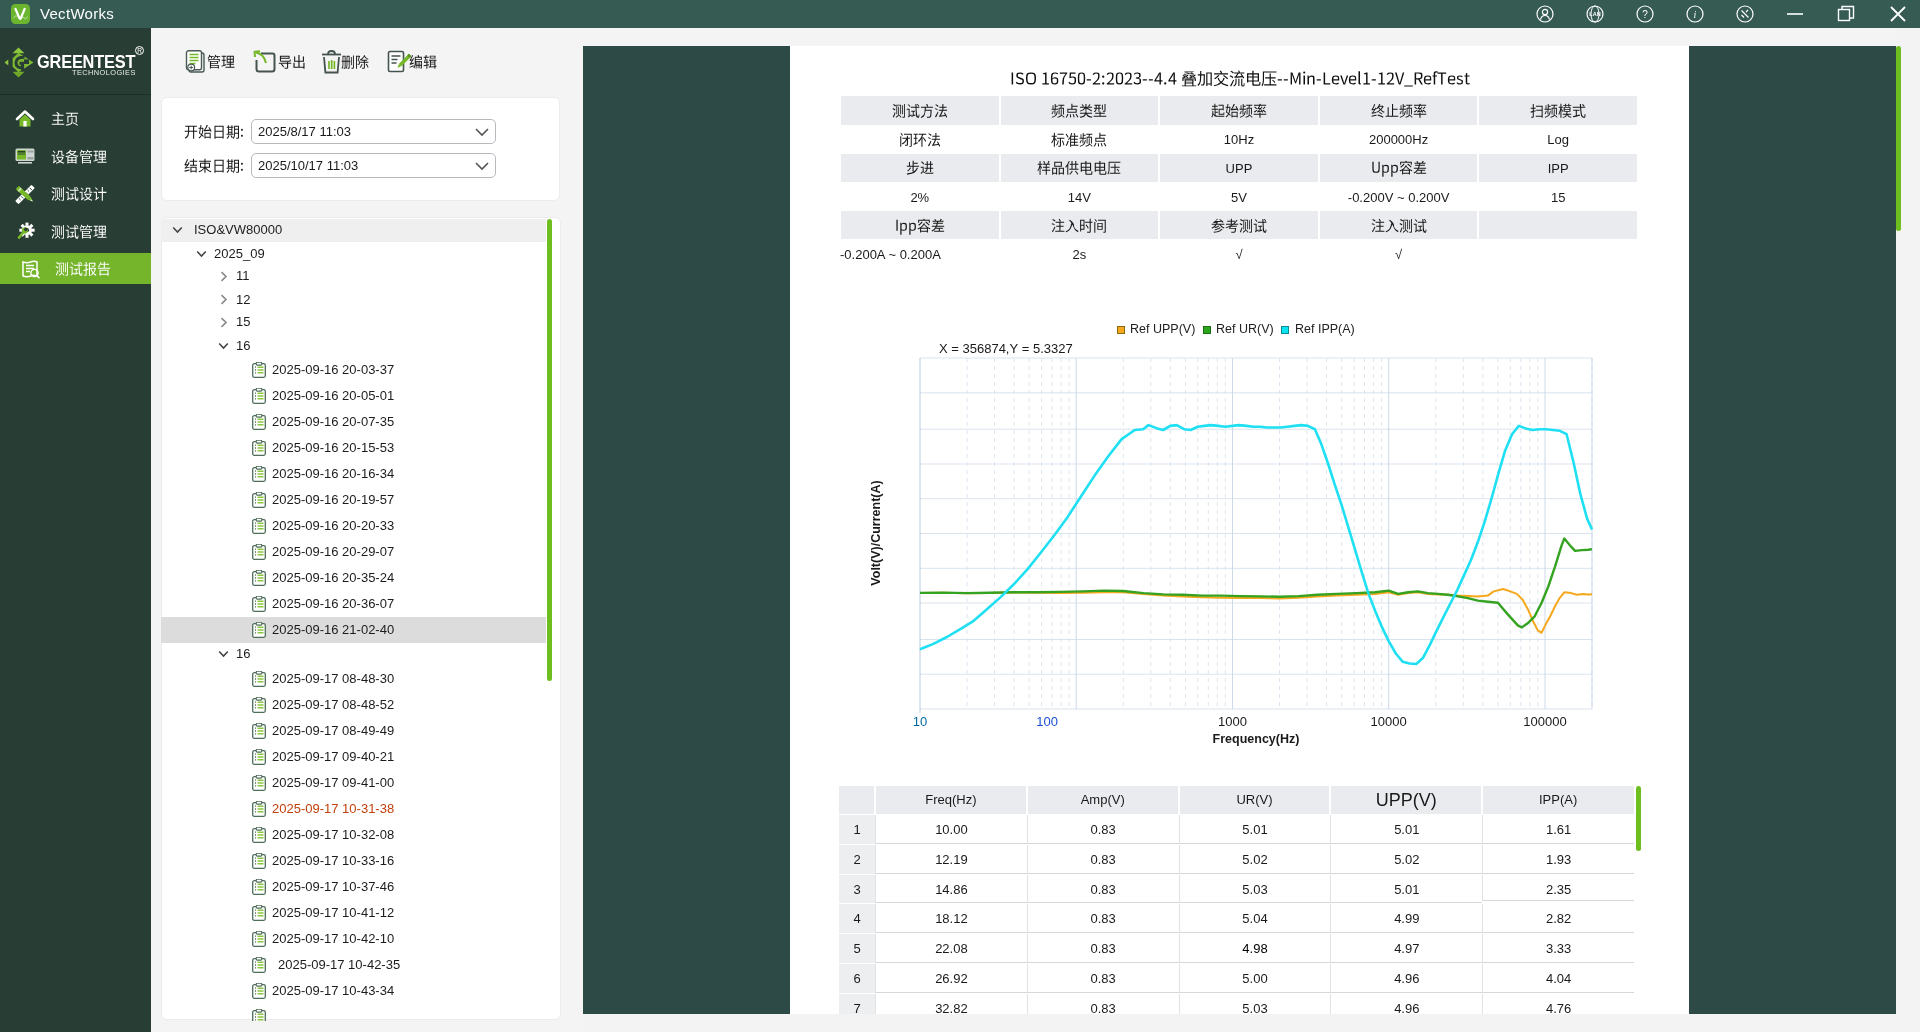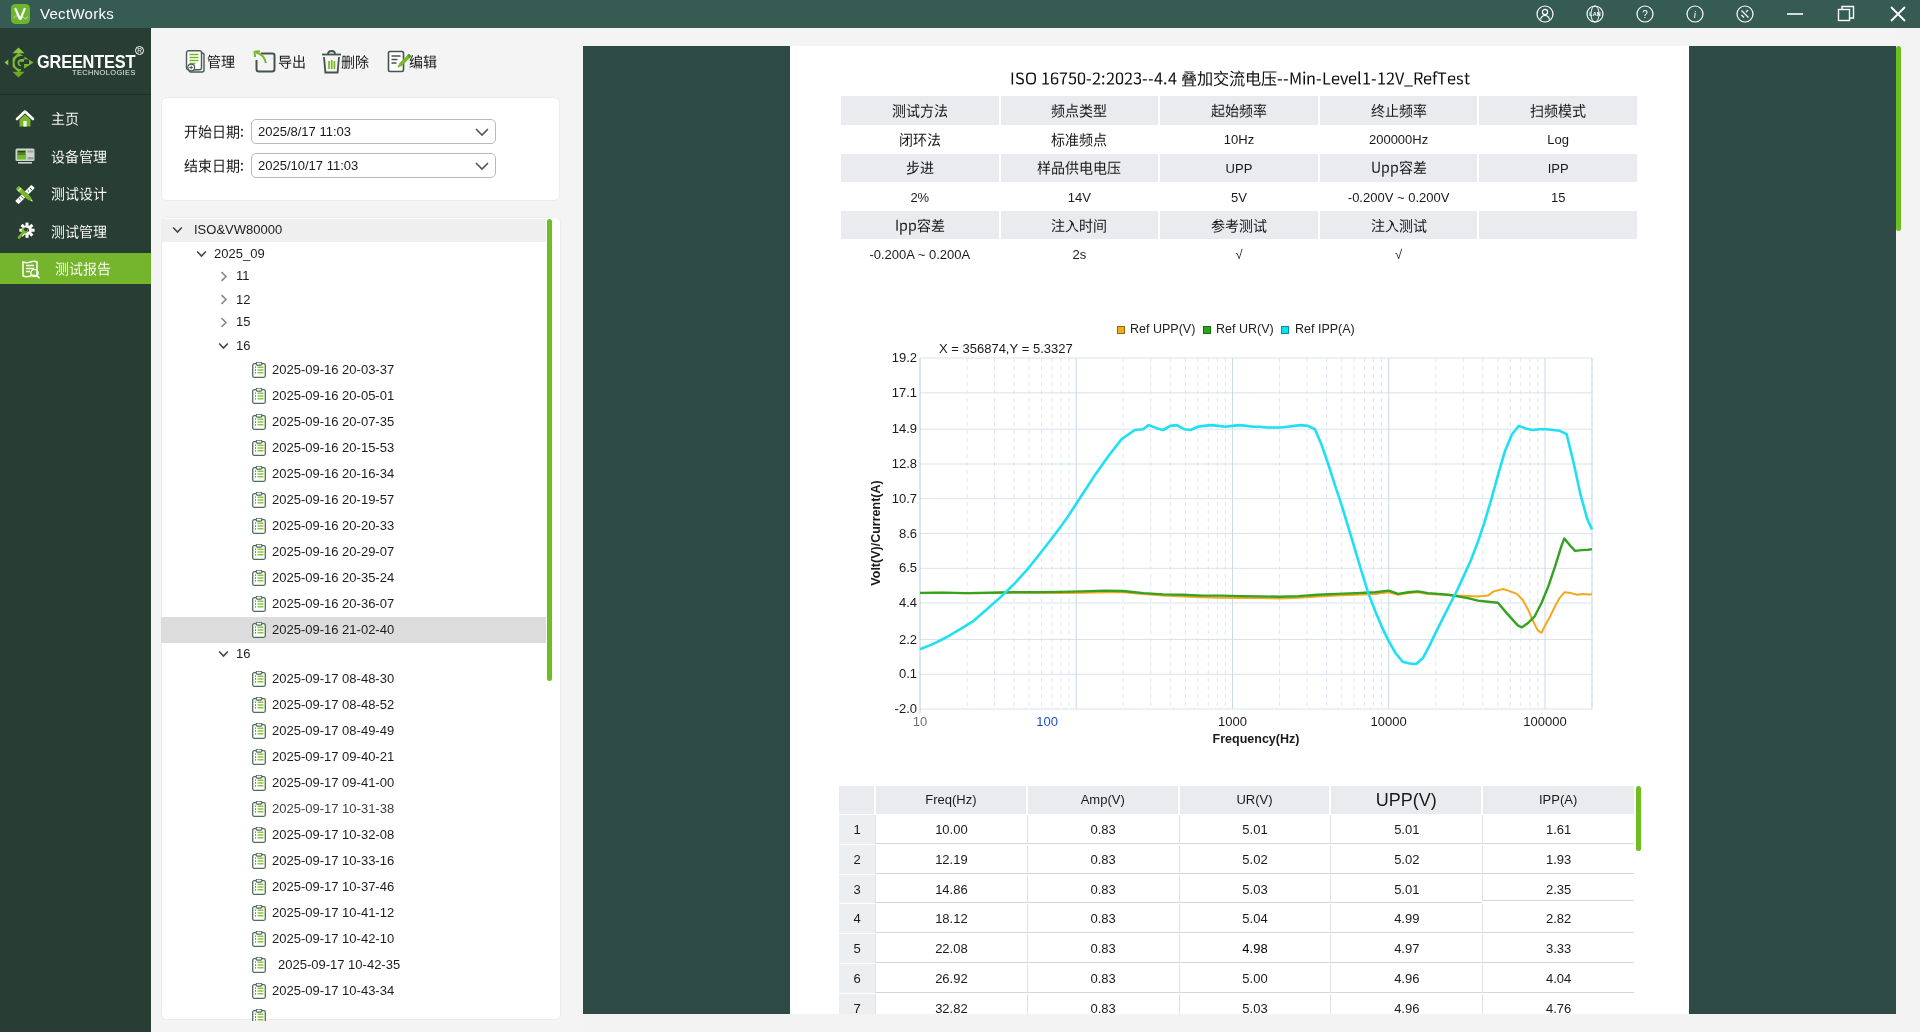--- a/index.html
+++ b/index.html
@@ -329,21 +329,21 @@
 <path d="M5.5 5.2 h6 M5.5 8 h6 M5.5 10.8 h6" stroke="#8cc63f" stroke-width="1.5"></path>
 <path d="M3 5.2 h0.9 M3 8 h0.9 M3 10.8 h0.9" stroke="#3c5a4a" stroke-width="1.3"></path>
 </svg>
 <div class="abs" style="left:272px;top:775px;font-size:13px;color:#1c1c1c">2025-09-17 09-41-00</div>
 <svg class="abs" style="left:252px;top:801px" width="14" height="16">
 <rect x="0.7" y="1.7" width="12.6" height="13.6" rx="1.5" fill="#fff" stroke="#4e6e5a" stroke-width="1.3"></rect>
 <rect x="4.2" y="0.3" width="5.6" height="2.8" rx="1" fill="#fff" stroke="#4e6e5a" stroke-width="1.1"></rect>
 <path d="M5.5 5.2 h6 M5.5 8 h6 M5.5 10.8 h6" stroke="#8cc63f" stroke-width="1.5"></path>
 <path d="M3 5.2 h0.9 M3 8 h0.9 M3 10.8 h0.9" stroke="#3c5a4a" stroke-width="1.3"></path>
 </svg>
-<div class="abs" style="left:272px;top:801px;font-size:13px;color:#404040">2025-09-17 10-31-38</div>
+<div class="abs" style="left:272px;top:801px;font-size:13px;color:#c2410c">2025-09-17 10-31-38</div>
 <svg class="abs" style="left:252px;top:827px" width="14" height="16">
 <rect x="0.7" y="1.7" width="12.6" height="13.6" rx="1.5" fill="#fff" stroke="#4e6e5a" stroke-width="1.3"></rect>
 <rect x="4.2" y="0.3" width="5.6" height="2.8" rx="1" fill="#fff" stroke="#4e6e5a" stroke-width="1.1"></rect>
 <path d="M5.5 5.2 h6 M5.5 8 h6 M5.5 10.8 h6" stroke="#8cc63f" stroke-width="1.5"></path>
 <path d="M3 5.2 h0.9 M3 8 h0.9 M3 10.8 h0.9" stroke="#3c5a4a" stroke-width="1.3"></path>
 </svg>
 <div class="abs" style="left:272px;top:827px;font-size:13px;color:#1c1c1c">2025-09-17 10-32-08</div>
 <svg class="abs" style="left:252px;top:853px" width="14" height="16">
 <rect x="0.7" y="1.7" width="12.6" height="13.6" rx="1.5" fill="#fff" stroke="#4e6e5a" stroke-width="1.3"></rect>
 <rect x="4.2" y="0.3" width="5.6" height="2.8" rx="1" fill="#fff" stroke="#4e6e5a" stroke-width="1.1"></rect>
@@ -446,21 +446,21 @@
       <path d="M5.05 0.0 Q7.14 0.0 7.94 -0.55 Q8.73 -1.11 8.73 -4.59 L8.73 -11.0 L7.48 -11.0 L7.48 -4.56 Q7.48 -1.95 6.95 -1.54 Q6.41 -1.12 5.05 -1.12 Q3.7 -1.12 3.18 -1.54 Q2.66 -1.95 2.66 -4.56 L2.66 -11.0 L1.36 -11.0 L1.36 -4.59 Q1.36 -1.11 2.16 -0.55 Q2.95 0.0 5.05 0.0 Z M11.28 4.0 L12.56 4.0 L12.56 0.59 L12.53 -0.88 Q13.22 -0.3 13.58 -0.15 Q13.94 0.0 14.62 0.0 Q16.36 0.0 17.15 -0.74 Q17.94 -1.48 17.94 -4.11 Q17.94 -6.47 17.41 -7.23 Q16.88 -8.0 14.91 -8.0 Q14.03 -8.0 13.6 -7.74 Q13.17 -7.48 12.48 -6.91 L12.45 -6.91 L12.33 -8.0 L11.28 -8.0 L11.28 4.0 Z M14.42 -1.08 Q13.92 -1.08 13.58 -1.17 Q13.23 -1.27 12.56 -1.88 L12.56 -5.88 Q13.3 -6.55 13.62 -6.73 Q13.95 -6.91 14.59 -6.91 Q16.05 -6.91 16.33 -6.34 Q16.61 -5.78 16.61 -4.09 Q16.61 -2.23 16.14 -1.66 Q15.67 -1.08 14.42 -1.08 Z M20.28 4.0 L21.56 4.0 L21.56 0.59 L21.53 -0.88 Q22.22 -0.3 22.58 -0.15 Q22.94 0.0 23.62 0.0 Q25.36 0.0 26.15 -0.74 Q26.94 -1.48 26.94 -4.11 Q26.94 -6.47 26.41 -7.23 Q25.88 -8.0 23.91 -8.0 Q23.03 -8.0 22.6 -7.74 Q22.17 -7.48 21.48 -6.91 L21.45 -6.91 L21.33 -8.0 L20.28 -8.0 L20.28 4.0 Z M23.42 -1.08 Q22.92 -1.08 22.58 -1.17 Q22.23 -1.27 21.56 -1.88 L21.56 -5.88 Q22.3 -6.55 22.62 -6.73 Q22.95 -6.91 23.59 -6.91 Q25.05 -6.91 25.33 -6.34 Q25.61 -5.78 25.61 -4.09 Q25.61 -2.23 25.14 -1.66 Q24.67 -1.08 23.42 -1.08 Z M32.62 -9.22 Q31.83 -8.02 31.17 -7.43 Q30.52 -6.84 29.23 -6.09 Q29.47 -5.88 29.65 -5.63 Q29.83 -5.39 29.98 -5.16 Q31.25 -6.02 31.98 -6.7 Q32.7 -7.39 33.62 -8.84 L32.62 -9.22 Z M36.22 -8.48 Q37.5 -7.55 38.3 -6.84 Q39.09 -6.12 39.84 -5.19 L40.59 -6.02 Q39.8 -6.95 38.99 -7.63 Q38.19 -8.31 36.92 -9.2 L36.22 -8.48 Z M34.92 -7.77 Q33.59 -5.31 32.35 -4.28 Q31.11 -3.25 28.52 -2.25 Q28.77 -2.03 28.91 -1.87 Q29.05 -1.7 29.2 -1.47 Q29.84 -1.72 30.16 -1.85 Q30.47 -1.98 31.08 -2.31 L31.08 1.7 L32.09 1.7 L32.09 1.0 L37.88 1.0 L37.88 1.62 L38.94 1.62 L38.94 -2.48 Q39.5 -2.19 39.81 -2.05 Q40.12 -1.91 40.75 -1.66 Q40.89 -1.94 41.04 -2.09 Q41.19 -2.25 41.44 -2.47 Q39.17 -3.39 38.17 -3.99 Q37.17 -4.59 35.58 -6.55 L35.84 -6.94 L34.92 -7.77 Z M32.09 0.06 L32.09 -2.05 L37.88 -2.05 L37.88 0.06 L32.09 0.06 Z M32.17 -3.0 Q33.25 -3.84 33.73 -4.35 Q34.22 -4.86 35.03 -5.98 Q35.97 -4.77 36.47 -4.28 Q36.97 -3.8 38.06 -3.0 L32.17 -3.0 Z M34.06 -11.91 Q34.25 -11.62 34.36 -11.45 Q34.47 -11.27 34.62 -10.95 L29.16 -10.95 L29.16 -8.0 L30.17 -8.0 L30.17 -10.0 L39.77 -10.0 L39.77 -8.0 L40.84 -8.0 L40.84 -10.95 L35.84 -10.95 Q35.69 -11.31 35.55 -11.54 Q35.41 -11.77 35.14 -12.11 L34.06 -11.91 Z M51.7 -11.94 Q51.45 -11.36 51.23 -10.95 Q51.0 -10.53 50.64 -9.95 L47.41 -9.95 Q47.19 -10.52 46.95 -10.91 Q46.72 -11.3 46.23 -11.88 L45.33 -11.47 Q45.66 -11.02 45.84 -10.73 Q46.02 -10.45 46.25 -9.95 L43.47 -9.95 L43.47 -9.0 L48.16 -9.0 Q48.08 -8.62 48.02 -8.45 Q47.97 -8.28 47.86 -7.94 L44.14 -7.94 L44.14 -7.0 L47.58 -7.0 Q47.42 -6.3 47.34 -5.96 Q47.27 -5.62 47.09 -5.0 L42.83 -5.0 L42.83 -4.02 L46.59 -4.02 Q45.64 -2.42 44.99 -1.77 Q44.34 -1.12 42.53 -0.2 Q42.77 0.02 42.96 0.24 Q43.16 0.47 43.31 0.7 Q44.81 -0.16 45.41 -0.71 Q46.0 -1.27 46.94 -2.64 L46.94 -2.0 L49.77 -2.0 L49.77 0.03 L45.09 0.03 L45.09 1.0 L55.12 1.0 L55.12 0.03 L50.86 0.03 L50.86 -2.0 L54.09 -2.0 L54.09 -2.97 L47.16 -2.97 Q47.41 -3.31 47.51 -3.48 Q47.61 -3.66 47.81 -4.02 L55.16 -4.02 L55.16 -5.0 L48.25 -5.0 Q48.41 -5.62 48.48 -5.96 Q48.56 -6.3 48.7 -7.0 L53.94 -7.0 L53.94 -7.94 L48.98 -7.94 Q49.09 -8.28 49.13 -8.45 Q49.17 -8.62 49.28 -9.0 L54.62 -9.0 L54.62 -9.95 L51.8 -9.95 Q52.14 -10.44 52.33 -10.73 Q52.52 -11.02 52.84 -11.56 L51.7 -11.94 Z" fill="#1a1a1a"></path>
     </svg>
 <div class="abs" style="left:1318.8px;top:189.5px;width:159.6px;text-align:center;font-size:13px;color:#1a1a1a">-0.200V ~ 0.200V</div>
 <div class="abs" style="left:1479.4px;top:153.6px;width:157.6px;height:28.6px;background:#e9ebee"></div>
 <div class="abs" style="left:1478.4px;top:160.9px;width:159.6px;text-align:center;font-size:13px;color:#1a1a1a">IPP</div>
 <div class="abs" style="left:1478.4px;top:189.5px;width:159.6px;text-align:center;font-size:13px;color:#1a1a1a">15</div>
 <div class="abs" style="left:841.0px;top:210.8px;width:157.6px;height:28.6px;background:#e9ebee"></div>
 <svg style="position:absolute;left:894.8px;top:213.6px" width="52" height="23" viewBox="0 -16.8 52 23">
       <path d="M1.41 0.0 L2.7 0.0 L2.7 -11.0 L1.41 -11.0 L1.41 0.0 Z M5.28 4.0 L6.56 4.0 L6.56 0.59 L6.53 -0.88 Q7.22 -0.3 7.58 -0.15 Q7.94 0.0 8.62 0.0 Q10.36 0.0 11.15 -0.74 Q11.94 -1.48 11.94 -4.11 Q11.94 -6.47 11.41 -7.23 Q10.88 -8.0 8.91 -8.0 Q8.03 -8.0 7.6 -7.74 Q7.17 -7.48 6.48 -6.91 L6.45 -6.91 L6.33 -8.0 L5.28 -8.0 L5.28 4.0 Z M8.42 -1.08 Q7.92 -1.08 7.58 -1.17 Q7.23 -1.27 6.56 -1.88 L6.56 -5.88 Q7.3 -6.55 7.62 -6.73 Q7.95 -6.91 8.59 -6.91 Q10.05 -6.91 10.33 -6.34 Q10.61 -5.78 10.61 -4.09 Q10.61 -2.23 10.14 -1.66 Q9.67 -1.08 8.42 -1.08 Z M14.28 4.0 L15.56 4.0 L15.56 0.59 L15.53 -0.88 Q16.22 -0.3 16.58 -0.15 Q16.94 0.0 17.62 0.0 Q19.36 0.0 20.15 -0.74 Q20.94 -1.48 20.94 -4.11 Q20.94 -6.47 20.41 -7.23 Q19.88 -8.0 17.91 -8.0 Q17.03 -8.0 16.6 -7.74 Q16.17 -7.48 15.48 -6.91 L15.45 -6.91 L15.33 -8.0 L14.28 -8.0 L14.28 4.0 Z M17.42 -1.08 Q16.92 -1.08 16.58 -1.17 Q16.23 -1.27 15.56 -1.88 L15.56 -5.88 Q16.3 -6.55 16.62 -6.73 Q16.95 -6.91 17.59 -6.91 Q19.05 -6.91 19.33 -6.34 Q19.61 -5.78 19.61 -4.09 Q19.61 -2.23 19.14 -1.66 Q18.67 -1.08 17.42 -1.08 Z M26.62 -9.22 Q25.83 -8.02 25.17 -7.43 Q24.52 -6.84 23.23 -6.09 Q23.47 -5.88 23.65 -5.63 Q23.83 -5.39 23.98 -5.16 Q25.25 -6.02 25.98 -6.7 Q26.7 -7.39 27.62 -8.84 L26.62 -9.22 Z M30.22 -8.48 Q31.5 -7.55 32.3 -6.84 Q33.09 -6.12 33.84 -5.19 L34.59 -6.02 Q33.8 -6.95 32.99 -7.63 Q32.19 -8.31 30.92 -9.2 L30.22 -8.48 Z M28.92 -7.77 Q27.59 -5.31 26.35 -4.28 Q25.11 -3.25 22.52 -2.25 Q22.77 -2.03 22.91 -1.87 Q23.05 -1.7 23.2 -1.47 Q23.84 -1.72 24.16 -1.85 Q24.47 -1.98 25.08 -2.31 L25.08 1.7 L26.09 1.7 L26.09 1.0 L31.88 1.0 L31.88 1.62 L32.94 1.62 L32.94 -2.48 Q33.5 -2.19 33.81 -2.05 Q34.12 -1.91 34.75 -1.66 Q34.89 -1.94 35.04 -2.09 Q35.19 -2.25 35.44 -2.47 Q33.17 -3.39 32.17 -3.99 Q31.17 -4.59 29.58 -6.55 L29.84 -6.94 L28.92 -7.77 Z M26.09 0.06 L26.09 -2.05 L31.88 -2.05 L31.88 0.06 L26.09 0.06 Z M26.17 -3.0 Q27.25 -3.84 27.73 -4.35 Q28.22 -4.86 29.03 -5.98 Q29.97 -4.77 30.47 -4.28 Q30.97 -3.8 32.06 -3.0 L26.17 -3.0 Z M28.06 -11.91 Q28.25 -11.62 28.36 -11.45 Q28.47 -11.27 28.62 -10.95 L23.16 -10.95 L23.16 -8.0 L24.17 -8.0 L24.17 -10.0 L33.77 -10.0 L33.77 -8.0 L34.84 -8.0 L34.84 -10.95 L29.84 -10.95 Q29.69 -11.31 29.55 -11.54 Q29.41 -11.77 29.14 -12.11 L28.06 -11.91 Z M45.7 -11.94 Q45.45 -11.36 45.23 -10.95 Q45.0 -10.53 44.64 -9.95 L41.41 -9.95 Q41.19 -10.52 40.95 -10.91 Q40.72 -11.3 40.23 -11.88 L39.33 -11.47 Q39.66 -11.02 39.84 -10.73 Q40.02 -10.45 40.25 -9.95 L37.47 -9.95 L37.47 -9.0 L42.16 -9.0 Q42.08 -8.62 42.02 -8.45 Q41.97 -8.28 41.86 -7.94 L38.14 -7.94 L38.14 -7.0 L41.58 -7.0 Q41.42 -6.3 41.34 -5.96 Q41.27 -5.62 41.09 -5.0 L36.83 -5.0 L36.83 -4.02 L40.59 -4.02 Q39.64 -2.42 38.99 -1.77 Q38.34 -1.12 36.53 -0.2 Q36.77 0.02 36.96 0.24 Q37.16 0.47 37.31 0.7 Q38.81 -0.16 39.41 -0.71 Q40.0 -1.27 40.94 -2.64 L40.94 -2.0 L43.77 -2.0 L43.77 0.03 L39.09 0.03 L39.09 1.0 L49.12 1.0 L49.12 0.03 L44.86 0.03 L44.86 -2.0 L48.09 -2.0 L48.09 -2.97 L41.16 -2.97 Q41.41 -3.31 41.51 -3.48 Q41.61 -3.66 41.81 -4.02 L49.16 -4.02 L49.16 -5.0 L42.25 -5.0 Q42.41 -5.62 42.48 -5.96 Q42.56 -6.3 42.7 -7.0 L47.94 -7.0 L47.94 -7.94 L42.98 -7.94 Q43.09 -8.28 43.13 -8.45 Q43.17 -8.62 43.28 -9.0 L48.62 -9.0 L48.62 -9.95 L45.8 -9.95 Q46.14 -10.44 46.33 -10.73 Q46.52 -11.02 46.84 -11.56 L45.7 -11.94 Z" fill="#1a1a1a"></path>
     </svg>
-<div class="abs" style="left:840.0px;top:246.7px;width:159.6px;text-align:center;font-size:13px;color:#1a1a1a">-0.200A ~ 0.200A</div>
+<div class="abs" style="left:840.0px;top:246.7px;width:159.6px;text-align:left;font-size:13px;color:#1a1a1a">-0.200A ~ 0.200A</div>
 <div class="abs" style="left:1000.6px;top:210.8px;width:157.6px;height:28.6px;background:#e9ebee"></div>
 <svg style="position:absolute;left:1051.4px;top:213.6px" width="58" height="23" viewBox="0 -16.8 58 23">
       <path d="M1.31 -10.89 Q2.22 -10.42 2.8 -10.05 Q3.38 -9.69 3.97 -9.19 L4.58 -10.12 Q3.97 -10.59 3.38 -10.94 Q2.8 -11.28 1.89 -11.7 L1.31 -10.89 Z M0.58 -6.92 Q1.47 -6.52 2.04 -6.2 Q2.61 -5.89 3.17 -5.47 L3.77 -6.31 Q3.17 -6.72 2.59 -7.01 Q2.02 -7.3 1.16 -7.67 L0.58 -6.92 Z M0.98 0.58 L1.88 1.44 Q2.7 0.0 3.19 -0.98 Q3.67 -1.97 4.42 -3.59 L3.66 -4.33 Q2.84 -2.59 2.3 -1.57 Q1.75 -0.55 0.98 0.58 Z M7.67 -11.56 Q8.14 -10.78 8.39 -10.25 Q8.64 -9.72 8.83 -9.05 L9.86 -9.5 Q9.64 -10.16 9.38 -10.66 Q9.11 -11.17 8.62 -11.95 L7.67 -11.56 Z M4.67 -9.0 L4.67 -8.0 L8.36 -8.0 L8.36 -4.98 L5.2 -4.98 L5.2 -4.0 L8.36 -4.0 L8.36 0.0 L4.22 0.0 L4.22 1.02 L13.47 1.02 L13.47 0.0 L9.45 0.0 L9.45 -4.0 L12.62 -4.0 L12.62 -4.98 L9.45 -4.98 L9.45 -8.0 L13.12 -8.0 L13.12 -9.0 L4.67 -9.0 Z M18.12 -10.09 Q19.05 -9.45 19.41 -9.06 Q19.77 -8.67 20.38 -7.8 Q19.47 -3.81 18.59 -2.39 Q17.72 -0.97 14.56 0.66 Q14.84 0.86 15.09 1.08 Q15.34 1.3 15.53 1.5 Q18.38 -0.16 19.27 -1.45 Q20.17 -2.73 21.23 -6.39 Q22.78 -3.56 23.27 -1.95 Q23.77 -0.33 26.98 1.45 Q27.03 1.12 27.17 0.84 Q27.31 0.56 27.5 0.27 Q22.83 -2.52 23.04 -5.15 Q23.25 -7.78 18.77 -11.0 L18.12 -10.09 Z M34.62 -5.75 Q35.38 -4.69 35.85 -3.96 Q36.33 -3.23 36.78 -2.41 L37.7 -2.92 Q37.22 -3.77 36.73 -4.46 Q36.25 -5.16 35.5 -6.31 L34.62 -5.75 Z M32.53 -5.05 L32.53 -1.94 L30.14 -1.94 L30.14 -5.05 L32.53 -5.05 Z M32.53 -6.0 L30.14 -6.0 L30.14 -10.0 L32.53 -10.0 L32.53 -6.0 Z M29.12 -10.94 L29.12 0.58 L30.14 0.58 L30.14 -1.0 L33.52 -1.0 L33.52 -10.94 L29.12 -10.94 Z M38.69 -11.94 L38.69 -9.0 L34.16 -9.0 L34.16 -7.95 L38.69 -7.95 L38.69 0.42 Q38.69 0.81 38.63 0.88 Q38.58 0.94 38.3 0.94 Q38.0 0.97 37.48 0.97 Q36.95 0.97 35.86 0.92 Q36.02 1.23 36.1 1.48 Q36.19 1.72 36.25 2.0 Q37.66 2.0 38.1 2.0 Q38.55 2.0 39.06 1.81 Q39.56 1.64 39.66 1.48 Q39.77 1.33 39.77 0.42 L39.77 -7.95 L41.47 -7.95 L41.47 -9.0 L39.77 -9.0 L39.77 -11.94 L38.69 -11.94 Z M43.27 -8.69 L43.27 2.02 L44.34 2.02 L44.34 -8.69 L43.27 -8.69 Z M43.48 -11.11 Q44.12 -10.47 44.48 -10.04 Q44.84 -9.61 45.17 -9.08 L46.05 -9.61 Q45.7 -10.19 45.33 -10.6 Q44.95 -11.02 44.3 -11.67 L43.48 -11.11 Z M47.3 -4.0 L50.66 -4.0 L50.66 -1.86 L47.3 -1.86 L47.3 -4.0 Z M47.3 -7.0 L50.66 -7.0 L50.66 -4.88 L47.3 -4.88 L47.3 -7.0 Z M46.34 -7.88 L46.34 -1.0 L51.66 -1.0 L51.66 -7.88 L46.34 -7.88 Z M46.92 -11.0 L46.92 -10.0 L53.7 -10.0 L53.7 0.67 Q53.7 0.91 53.67 0.95 Q53.64 0.98 53.47 1.0 Q53.28 1.0 52.99 1.01 Q52.7 1.02 52.12 0.98 Q52.27 1.27 52.34 1.48 Q52.41 1.7 52.45 1.95 Q53.31 1.95 53.61 1.95 Q53.91 1.95 54.3 1.8 Q54.66 1.61 54.72 1.48 Q54.78 1.34 54.78 0.67 L54.78 -11.0 L46.92 -11.0 Z" fill="#1a1a1a"></path>
     </svg>
 <div class="abs" style="left:999.6px;top:246.7px;width:159.6px;text-align:center;font-size:13px;color:#1a1a1a">2s</div>
 <div class="abs" style="left:1160.2px;top:210.8px;width:157.6px;height:28.6px;background:#e9ebee"></div>
 <svg style="position:absolute;left:1211.0px;top:213.6px" width="58" height="23" viewBox="0 -16.8 58 23">
       <path d="M7.67 -5.31 Q6.72 -4.59 5.83 -4.26 Q4.94 -3.92 3.55 -3.56 Q3.8 -3.33 3.93 -3.16 Q4.06 -3.0 4.22 -2.77 Q5.66 -3.2 6.54 -3.58 Q7.42 -3.95 8.53 -4.81 L7.67 -5.31 Z M8.89 -3.56 Q7.66 -2.58 6.49 -2.18 Q5.33 -1.78 3.34 -1.39 Q3.55 -1.16 3.67 -0.98 Q3.8 -0.8 3.94 -0.53 Q6.06 -1.02 7.22 -1.46 Q8.38 -1.91 9.77 -3.09 L8.89 -3.56 Z M10.66 -1.95 Q9.08 -0.33 7.49 0.12 Q5.91 0.58 2.45 0.97 Q2.67 1.22 2.77 1.43 Q2.86 1.64 2.97 1.94 Q6.58 1.45 8.21 0.95 Q9.84 0.44 11.61 -1.45 L10.66 -1.95 Z M2.5 -7.81 Q2.83 -7.91 3.04 -7.92 Q3.25 -7.94 5.66 -8.05 Q5.45 -7.67 5.34 -7.5 Q5.23 -7.33 4.98 -7.0 L0.73 -7.0 L0.73 -6.05 L4.3 -6.05 Q3.31 -4.78 2.66 -4.28 Q2.02 -3.78 0.53 -3.09 Q0.78 -2.88 0.98 -2.66 Q1.19 -2.44 1.34 -2.2 Q3.02 -3.11 3.76 -3.74 Q4.5 -4.38 5.61 -6.05 L8.48 -6.05 Q9.53 -4.47 10.38 -3.76 Q11.22 -3.05 12.81 -2.28 Q12.97 -2.56 13.13 -2.77 Q13.3 -2.98 13.53 -3.22 Q12.14 -3.77 11.4 -4.3 Q10.66 -4.84 9.67 -6.05 L13.3 -6.05 L13.3 -7.0 L6.2 -7.0 Q6.44 -7.58 6.55 -7.9 Q6.66 -8.22 6.84 -8.88 L10.77 -9.08 Q11.12 -8.67 11.28 -8.46 Q11.44 -8.25 11.66 -7.89 L12.53 -8.75 Q11.77 -9.67 10.98 -10.23 Q10.19 -10.8 8.92 -11.55 L8.11 -11.03 Q8.64 -10.7 8.93 -10.51 Q9.22 -10.31 9.78 -9.89 L4.36 -9.7 Q5.25 -10.22 5.7 -10.53 Q6.14 -10.84 6.98 -11.53 L6.03 -12.03 Q5.02 -10.66 4.33 -10.09 Q3.64 -9.53 3.19 -9.23 Q2.8 -8.95 2.63 -8.88 Q2.47 -8.8 2.19 -8.77 Q2.3 -8.48 2.37 -8.24 Q2.44 -8.0 2.5 -7.81 Z M25.7 -11.12 Q24.69 -9.72 24.07 -9.05 Q23.45 -8.38 22.05 -7.0 L20.86 -7.0 L20.86 -9.09 L23.91 -9.09 L23.91 -10.0 L20.86 -10.0 L20.86 -12.0 L19.81 -12.0 L19.81 -10.0 L16.22 -10.0 L16.22 -9.09 L19.81 -9.09 L19.81 -7.0 L14.97 -7.0 L14.97 -6.06 L20.75 -6.06 Q18.83 -5.09 17.77 -4.59 Q16.7 -4.09 14.55 -3.39 Q14.72 -3.19 14.83 -2.97 Q14.94 -2.75 15.05 -2.52 Q16.3 -2.98 16.92 -3.25 Q17.55 -3.52 18.77 -4.11 Q18.45 -3.41 18.25 -3.01 Q18.05 -2.61 17.72 -2.0 L23.97 -2.0 Q23.75 -0.28 23.64 0.14 Q23.53 0.56 23.22 0.84 Q23.06 0.98 22.98 0.99 Q22.89 1.0 22.53 1.0 Q22.16 1.0 21.59 0.99 Q21.03 0.98 19.98 0.86 Q20.19 1.17 20.26 1.38 Q20.33 1.58 20.34 1.88 Q21.38 1.94 21.87 1.94 Q22.36 1.94 22.83 1.92 Q23.41 1.91 23.57 1.88 Q23.73 1.84 24.05 1.56 Q24.5 1.17 24.66 0.6 Q24.81 0.03 25.09 -2.39 Q25.12 -2.53 25.14 -2.7 Q25.16 -2.86 25.16 -2.86 L19.25 -2.86 L19.86 -4.14 L25.83 -4.14 L25.83 -5.0 L20.28 -5.0 Q21.0 -5.33 21.35 -5.51 Q21.7 -5.69 22.36 -6.06 L27.14 -6.06 L27.14 -7.0 L23.53 -7.0 Q24.64 -8.2 25.14 -8.82 Q25.64 -9.44 26.52 -10.58 L25.7 -11.12 Z M34.8 -0.59 Q35.52 0.17 35.93 0.7 Q36.34 1.22 36.73 1.84 L37.42 1.38 Q37.02 0.75 36.59 0.23 Q36.17 -0.28 35.45 -1.03 L34.8 -0.59 Z M32.36 -11.0 L32.36 -1.53 L33.19 -1.53 L33.19 -10.19 L36.23 -10.19 L36.23 -1.58 L37.08 -1.58 L37.08 -11.0 L32.36 -11.0 Z M40.14 -11.69 L40.14 0.7 Q40.14 0.94 40.09 0.97 Q40.05 1.0 39.86 1.0 Q39.66 1.02 39.33 1.02 Q39.0 1.02 38.27 1.0 Q38.39 1.27 38.46 1.47 Q38.53 1.67 38.56 1.89 Q39.55 1.91 39.85 1.89 Q40.16 1.88 40.52 1.72 Q40.86 1.56 40.93 1.43 Q41.0 1.3 41.0 0.7 L41.0 -11.69 L40.14 -11.69 Z M38.22 -10.55 L38.22 -1.48 L39.06 -1.48 L39.06 -10.55 L38.22 -10.55 Z M34.23 -9.11 L34.23 -3.73 Q34.23 -1.89 34.09 -0.95 Q33.95 0.0 31.62 1.28 Q31.78 1.41 31.91 1.58 Q32.05 1.75 32.14 1.92 Q34.66 0.61 34.85 -0.53 Q35.05 -1.67 35.05 -3.72 L35.05 -9.11 L34.23 -9.11 Z M29.12 -10.91 Q29.91 -10.47 30.41 -10.12 Q30.92 -9.77 31.39 -9.28 L32.05 -10.2 Q31.53 -10.62 31.02 -10.95 Q30.52 -11.27 29.75 -11.72 L29.12 -10.91 Z M28.53 -6.88 Q29.3 -6.41 29.8 -6.06 Q30.31 -5.72 30.83 -5.27 L31.45 -6.17 Q30.92 -6.61 30.41 -6.94 Q29.89 -7.27 29.12 -7.69 L28.53 -6.88 Z M28.8 1.2 L29.75 1.77 Q30.34 0.44 30.7 -0.5 Q31.05 -1.44 31.55 -3.03 L30.7 -3.62 Q30.16 -1.92 29.76 -0.94 Q29.36 0.05 28.8 1.2 Z M43.67 -11.02 Q44.39 -10.39 44.84 -9.94 Q45.28 -9.48 45.7 -8.91 L46.44 -9.64 Q46.02 -10.2 45.56 -10.62 Q45.11 -11.05 44.38 -11.66 L43.67 -11.02 Z M52.88 -11.31 Q53.47 -10.69 53.79 -10.26 Q54.11 -9.83 54.39 -9.27 L55.16 -9.78 Q54.84 -10.33 54.52 -10.74 Q54.19 -11.16 53.61 -11.77 L52.88 -11.31 Z M42.69 -7.0 L42.69 -6.0 L44.64 -6.0 L44.64 -0.5 Q44.64 0.11 44.43 0.31 Q44.22 0.52 43.97 0.67 Q44.16 0.88 44.28 1.1 Q44.41 1.33 44.5 1.58 Q44.7 1.33 44.9 1.2 Q45.09 1.08 47.48 -0.55 Q47.39 -0.75 47.33 -0.95 Q47.27 -1.16 47.19 -1.44 L45.64 -0.42 L45.64 -7.0 L42.69 -7.0 Z M51.39 -11.86 L51.47 -9.0 L46.84 -9.0 L46.84 -7.98 L51.52 -7.98 Q51.77 -1.7 52.09 0.13 Q52.42 1.97 54.17 2.0 Q54.7 2.0 54.98 1.71 Q55.25 1.42 55.53 -0.98 Q55.34 -1.08 55.12 -1.22 Q54.89 -1.36 54.7 -1.58 Q54.61 -0.17 54.52 0.23 Q54.44 0.64 54.19 0.64 Q53.33 0.59 53.05 -1.04 Q52.78 -2.67 52.55 -7.98 L55.42 -7.98 L55.42 -9.0 L52.52 -9.0 Q52.48 -9.91 52.47 -10.39 Q52.45 -10.88 52.45 -11.86 L51.39 -11.86 Z M47.03 -0.03 L47.33 0.97 Q48.5 0.61 49.27 0.38 Q50.03 0.16 51.5 -0.28 L51.36 -1.22 L49.72 -0.75 L49.72 -4.02 L51.05 -4.02 L51.05 -5.0 L47.28 -5.0 L47.28 -4.02 L48.77 -4.02 L48.77 -0.48 L47.03 -0.03 Z" fill="#1a1a1a"></path>
     </svg>
 <div class="abs" style="left:1159.2px;top:246.7px;width:159.6px;text-align:center;font-size:13px;color:#1a1a1a">√</div>
@@ -526,35 +526,22 @@
 <polyline points="130.0,277.9 152.8,277.6 177.0,278.1 199.9,277.8 224.1,277.3 246.9,277.3 271.1,276.9 292.7,276.4 313.8,275.6 333.3,276.0 353.6,278.1 373.2,279.4 392.7,279.8 412.2,280.6 431.5,280.6 450.8,281.1 470.0,281.4 489.5,281.7 508.6,281.1 527.5,279.8 546.8,278.9 566.3,278.1 585.3,277.3 598.7,275.6 608.2,278.9 618.1,277.3 628.0,276.4 637.9,278.1 647.8,278.9 657.8,279.8 667.9,281.4 677.9,283.1 687.9,285.6 697.9,286.7 707.9,287.7 718.0,299.6 727.8,310.4 731.7,312.4 738.1,307.9 744.7,301.3 751.5,288.0 758.3,271.5 765.0,251.6 771.7,230.1 774.3,223.5 781.1,231.7 785.1,235.9 791.8,235.1 798.5,234.7 802.0,234.1" fill="none" stroke="#35a221" stroke-width="2.4" stroke-linejoin="round"></polyline>
 <polyline points="130.0,334.2 143.4,328.9 156.9,322.0 170.3,314.2 183.7,305.8 197.2,294.0 210.6,282.1 224.1,269.0 237.6,254.1 250.9,237.5 264.3,220.2 277.7,201.9 291.1,181.2 304.6,160.6 318.1,141.5 331.6,124.1 344.8,115.0 353.1,114.2 358.5,110.1 367.3,113.4 373.2,115.0 380.3,110.9 386.8,110.1 394.1,114.2 400.7,115.0 407.8,111.7 414.3,110.9 421.1,110.1 428.2,110.9 435.3,111.7 442.5,110.9 449.0,110.1 456.5,110.9 463.3,111.7 470.0,111.7 476.9,112.5 483.9,112.5 490.5,112.5 497.5,111.7 504.4,110.9 511.1,110.1 517.9,110.9 524.9,114.2 531.3,129.1 538.2,149.0 544.5,168.8 551.7,190.4 558.2,211.9 565.2,235.1 571.6,256.6 578.3,278.1 585.3,296.3 592.3,312.9 598.7,326.1 605.8,338.5 612.8,346.8 619.6,348.5 626.2,349.0 633.1,342.7 640.1,329.4 646.8,315.4 653.8,301.3 660.6,288.0 667.4,274.8 674.2,259.9 681.0,245.0 687.9,226.8 694.6,206.9 701.5,183.7 708.3,158.9 715.1,135.7 722.0,119.2 728.8,110.9 735.6,113.4 742.5,115.0 749.3,114.2 756.1,114.2 763.0,115.0 769.8,115.8 776.6,119.2 783.5,147.3 790.3,178.8 797.1,203.6 802.0,214.4" fill="none" stroke="#1fe0f2" stroke-width="2.6" stroke-linejoin="round"></polyline>
 </svg>
 <div class="abs" style="left:1117px;top:326px;width:8px;height:8px;background:#f5a81c;border:1.2px solid #8a6a10"></div>
 <div class="abs" style="left:1130px;top:322px;font-size:12.5px;color:#222">Ref UPP(V)</div>
 <div class="abs" style="left:1203px;top:326px;width:8px;height:8px;background:#2aa61e;border:1.2px solid #1a6e12"></div>
 <div class="abs" style="left:1216px;top:322px;font-size:12.5px;color:#222">Ref UR(V)</div>
 <div class="abs" style="left:1281px;top:326px;width:8px;height:8px;background:#0ae4f2;border:1.2px solid #0a8a96"></div>
 <div class="abs" style="left:1295px;top:322px;font-size:12.5px;color:#222">Ref IPP(A)</div>
 <div class="abs" style="left:939px;top:341px;font-size:13px;color:#1a1a1a">X&nbsp;=&nbsp;356874,Y&nbsp;=&nbsp;5.3327</div>
-<div class="abs" style="left:860px;top:315px;width:57px;height:450px">
-      <div style="position:absolute;right:0;top:35.0px;font-size:13px;color:#1a1a1a;">19.2</div>
-      <div style="position:absolute;right:0;top:69.8px;font-size:13px;color:#1a1a1a;">17.1</div>
-      <div style="position:absolute;right:0;top:106.2px;font-size:13px;color:#1a1a1a;">14.9</div>
-      <div style="position:absolute;right:0;top:141.0px;font-size:13px;color:#1a1a1a;">12.8</div>
-      <div style="position:absolute;right:0;top:175.7px;font-size:13px;color:#1a1a1a;">10.7</div>
-      <div style="position:absolute;right:0;top:210.5px;font-size:13px;color:#1a1a1a;">8.6</div>
-      <div style="position:absolute;right:0;top:245.3px;font-size:13px;color:#1a1a1a;">6.5</div>
-      <div style="position:absolute;right:0;top:280.0px;font-size:13px;color:#1a1a1a;">4.4</div>
-      <div style="position:absolute;right:0;top:316.5px;font-size:13px;color:#1a1a1a;">2.2</div>
-      <div style="position:absolute;right:0;top:351.2px;font-size:13px;color:#1a1a1a;">0.1</div>
-      <div style="position:absolute;right:0;top:386.0px;font-size:13px;color:#1a1a1a;">-2.0</div>
-    </div>
 <div class="abs" style="left:790px;top:714px;width:899px;height:20px">
-      <div style="position:absolute;left:90.0px;top:0;width:80px;text-align:center;font-size:13px;color:#737373;">10</div>
+      <div style="position:absolute;left:90.0px;top:0;width:80px;text-align:center;font-size:13px;color:#0369a1;">10</div>
       <div style="position:absolute;left:246.2px;top:0;width:80px;text-align:left;font-size:13px;color:#1d4ed8;">100</div>
       <div style="position:absolute;left:402.5px;top:0;width:80px;text-align:center;font-size:13px;color:#1a1a1a;">1000</div>
       <div style="position:absolute;left:558.7px;top:0;width:80px;text-align:center;font-size:13px;color:#1a1a1a;">10000</div>
       <div style="position:absolute;left:715.0px;top:0;width:80px;text-align:center;font-size:13px;color:#1a1a1a;">100000</div>
     </div>
 <div class="abs" style="left:1156px;top:732px;width:200px;text-align:center;font-size:12.5px;font-weight:bold;color:#1a1a1a">Frequency(Hz)</div>
 <div class="abs" style="left:779px;top:523px;width:200px;height:20px;text-align:center;font-size:12.5px;font-weight:bold;color:#1a1a1a;transform:rotate(-90deg);">Volt(V)/Current(A)</div>
 <div class="abs" style="left:839px;top:786px;width:795px;height:28px;background:#e9ebee"></div>
 <div class="abs" style="left:875.0px;top:786px;width:151.8px;height:28px;text-align:center;font-size:13px;color:#1a1a1a;line-height:28px">Freq(Hz)</div>
 <div class="abs" style="left:1026.8px;top:786px;width:151.8px;height:28px;text-align:center;font-size:13px;color:#1a1a1a;line-height:28px">Amp(V)</div>

